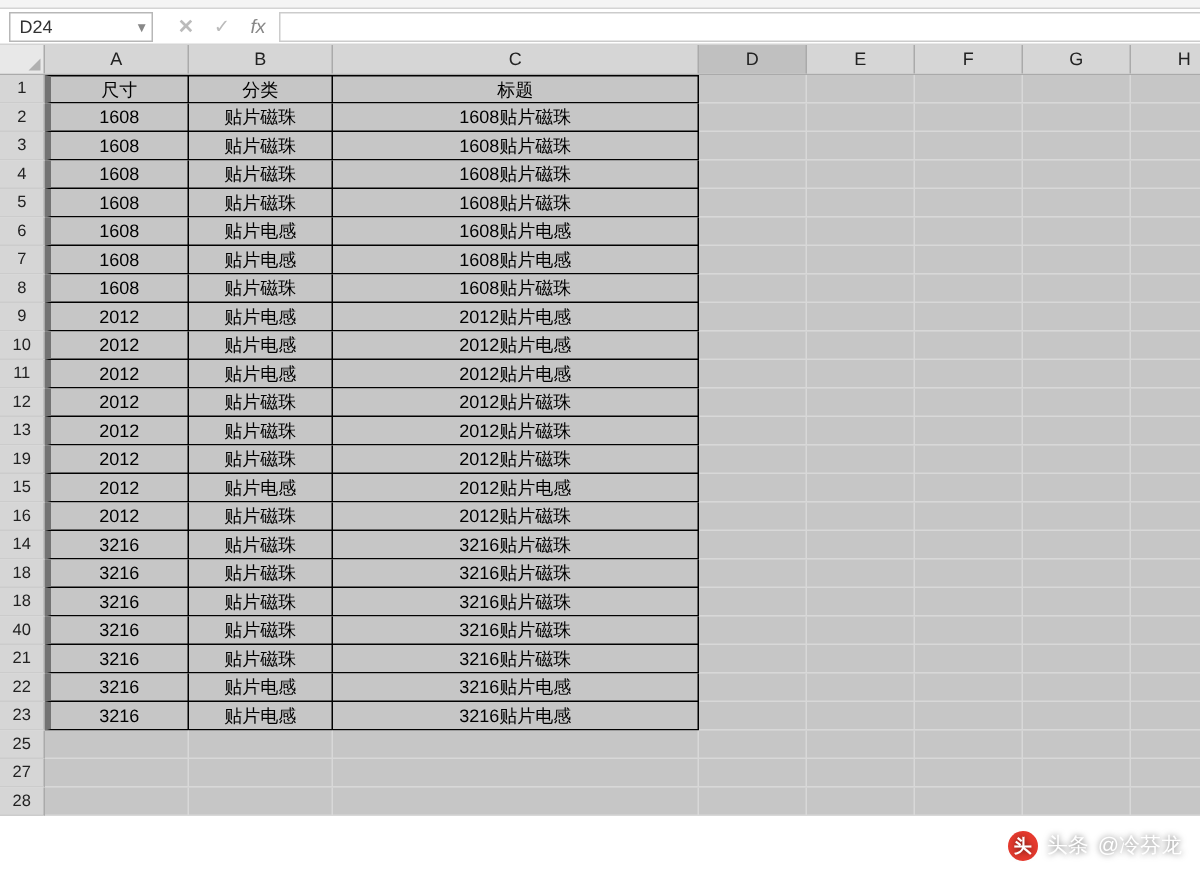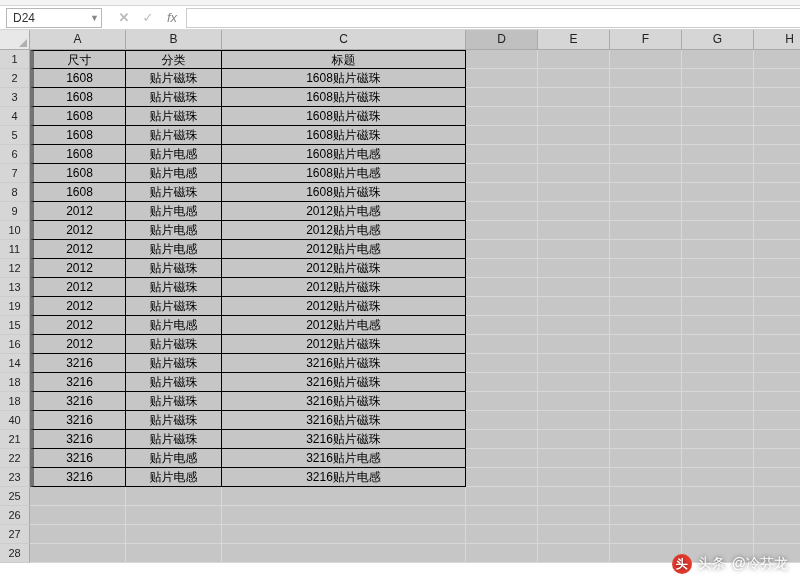--- a/index.html
+++ b/index.html
@@ -485,31 +485,20 @@
         <div class="cell col-A plain"></div>
         <div class="cell col-B plain"></div>
         <div class="cell col-C plain"></div>
         <div class="cell col-D plain"></div>
         <div class="cell col-E plain"></div>
         <div class="cell col-F plain"></div>
         <div class="cell col-G plain"></div>
         <div class="cell col-H plain"></div>
       </div>
       <div class="row">
-        <div class="row-header">26</div>
-        <div class="cell col-A plain"></div>
-        <div class="cell col-B plain"></div>
-        <div class="cell col-C plain"></div>
-        <div class="cell col-D plain"></div>
-        <div class="cell col-E plain"></div>
-        <div class="cell col-F plain"></div>
-        <div class="cell col-G plain"></div>
-        <div class="cell col-H plain"></div>
-      </div>
-      <div class="row">
         <div class="row-header">27</div>
         <div class="cell col-A plain"></div>
         <div class="cell col-B plain"></div>
         <div class="cell col-C plain"></div>
         <div class="cell col-D plain"></div>
         <div class="cell col-E plain"></div>
         <div class="cell col-F plain"></div>
         <div class="cell col-G plain"></div>
         <div class="cell col-H plain"></div>
       </div>

